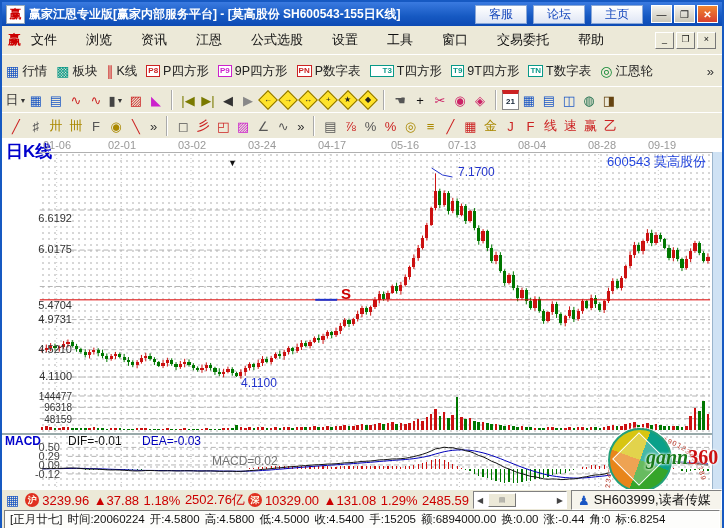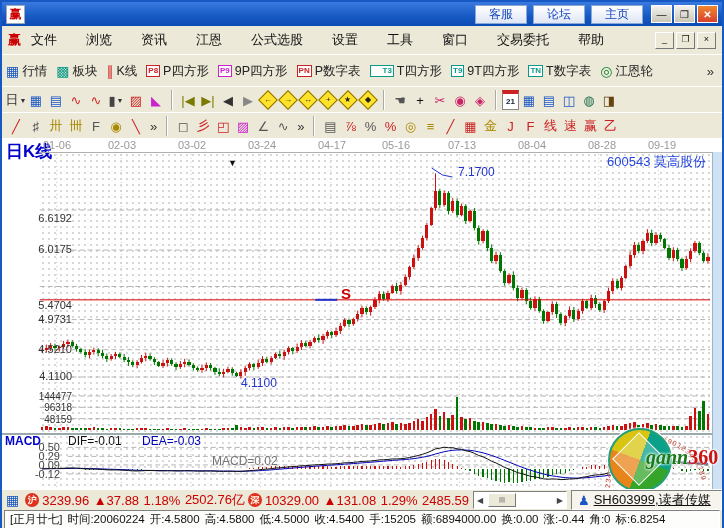--- a/index.html
+++ b/index.html
@@ -93,34 +93,35 @@
     font-weight:bold;display:inline-flex;align-items:center;justify-content:center;margin:0 3px;}
   .tk-num{font-size:13px;color:#cc0000;white-space:nowrap;}
   .tk-scroll{width:92px;height:16px;background:#fff;border:1px solid;border-color:#808080 #fff #fff #808080;
     display:flex;align-items:center;margin:0 4px;flex:0 0 auto;}
   .tk-scroll .ar{font-size:8px;color:#444;padding:0 3px;cursor:pointer;}
   .tk-thumb{width:26px;height:12px;background:#ece9d8;border:1px solid;border-color:#fff #777 #777 #fff;
     margin-left:2px;cursor:grab;display:flex;align-items:center;justify-content:center;font-size:7px;color:#888;}
   .tk-right{flex:1;height:18px;background:#f6f4ec;border:1px solid;border-color:#808080 #fff #fff #808080;
     display:flex;align-items:center;overflow:hidden;}
   .tk-person{color:#1a56c4;font-size:13px;margin:0 4px 0 6px;}
-  .tk-sel{font-size:13px;color:#111;white-space:nowrap;text-decoration:underline;}
+  .tk-sel{font-size:13px;color:#111;white-space:nowrap;}
   
   .statusbar{top:507px;height:19px;background:#ece9d8;padding:1px 2px;}
   .status-inner{height:17px;background:#fdfdfb;border:1px solid;border-color:#808080 #fff #fff #808080;
     display:flex;align-items:center;overflow:hidden;white-space:nowrap;}
   .sfield{font-size:11.5px;color:#111;margin-left:5px;}
 </style>
 </head>
 <body>
 
 <div id="app">
 
   <div class="row titlebar">
     <span class="tb-logo">赢</span>
+    <span class="tb-title">赢家江恩专业版[赢家内部服务平台] - [莫高股份  SH600543-155日K线]</span>
     <span class="tb-sp"></span>
     <button class="qbtn">客服</button>
     <button class="qbtn">论坛</button>
     <button class="qbtn">主页</button>
     <button class="wbtn">—</button>
     <button class="wbtn">❐</button>
     <button class="wbtn close">✕</button>
   </div>
 
   <div class="row menubar">
@@ -266,25 +267,25 @@
       <span class="ticon" style="color: rgb(204, 34, 34);">速</span>
       <span class="ticon" style="color: rgb(204, 34, 34);">赢</span>
       <span class="ticon" style="color: rgb(204, 34, 34);">乙</span>
     </div>
 
   <div id="chart">
     <div class="plotbg"></div>
     <span class="period">日K线</span>
     <div id="dates">
         <span class="dlabel" style="left: 32px;">01-06</span>
-        <span class="dlabel" style="left: 97px;">02-03</span>
+        <span class="dlabel" style="left: 97px;">02-01</span>
         <span class="dlabel" style="left: 167px;">03-02</span>
         <span class="dlabel" style="left: 237px;">03-24</span>
         <span class="dlabel" style="left: 307px;">04-17</span>
-        <span class="dlabel" style="left: 371px;">05-16</span>
+        <span class="dlabel" style="left: 380px;">05-16</span>
         <span class="dlabel" style="left: 437px;">07-13</span>
         <span class="dlabel" style="left: 507px;">08-04</span>
         <span class="dlabel" style="left: 577px;">08-28</span>
         <span class="dlabel" style="left: 637px;">09-19</span>
       </div>
     <div class="axis-line"></div>
     <span class="stock">600543 莫高股份</span>
     <svg id="plot" viewBox="0 136 724 351" preserveAspectRatio="none">
         <line x1="55" y1="152" x2="55" y2="486" stroke="#c9c9c9" stroke-dasharray="1,3"></line>
         <line x1="120" y1="152" x2="120" y2="486" stroke="#c9c9c9" stroke-dasharray="1,3"></line>

